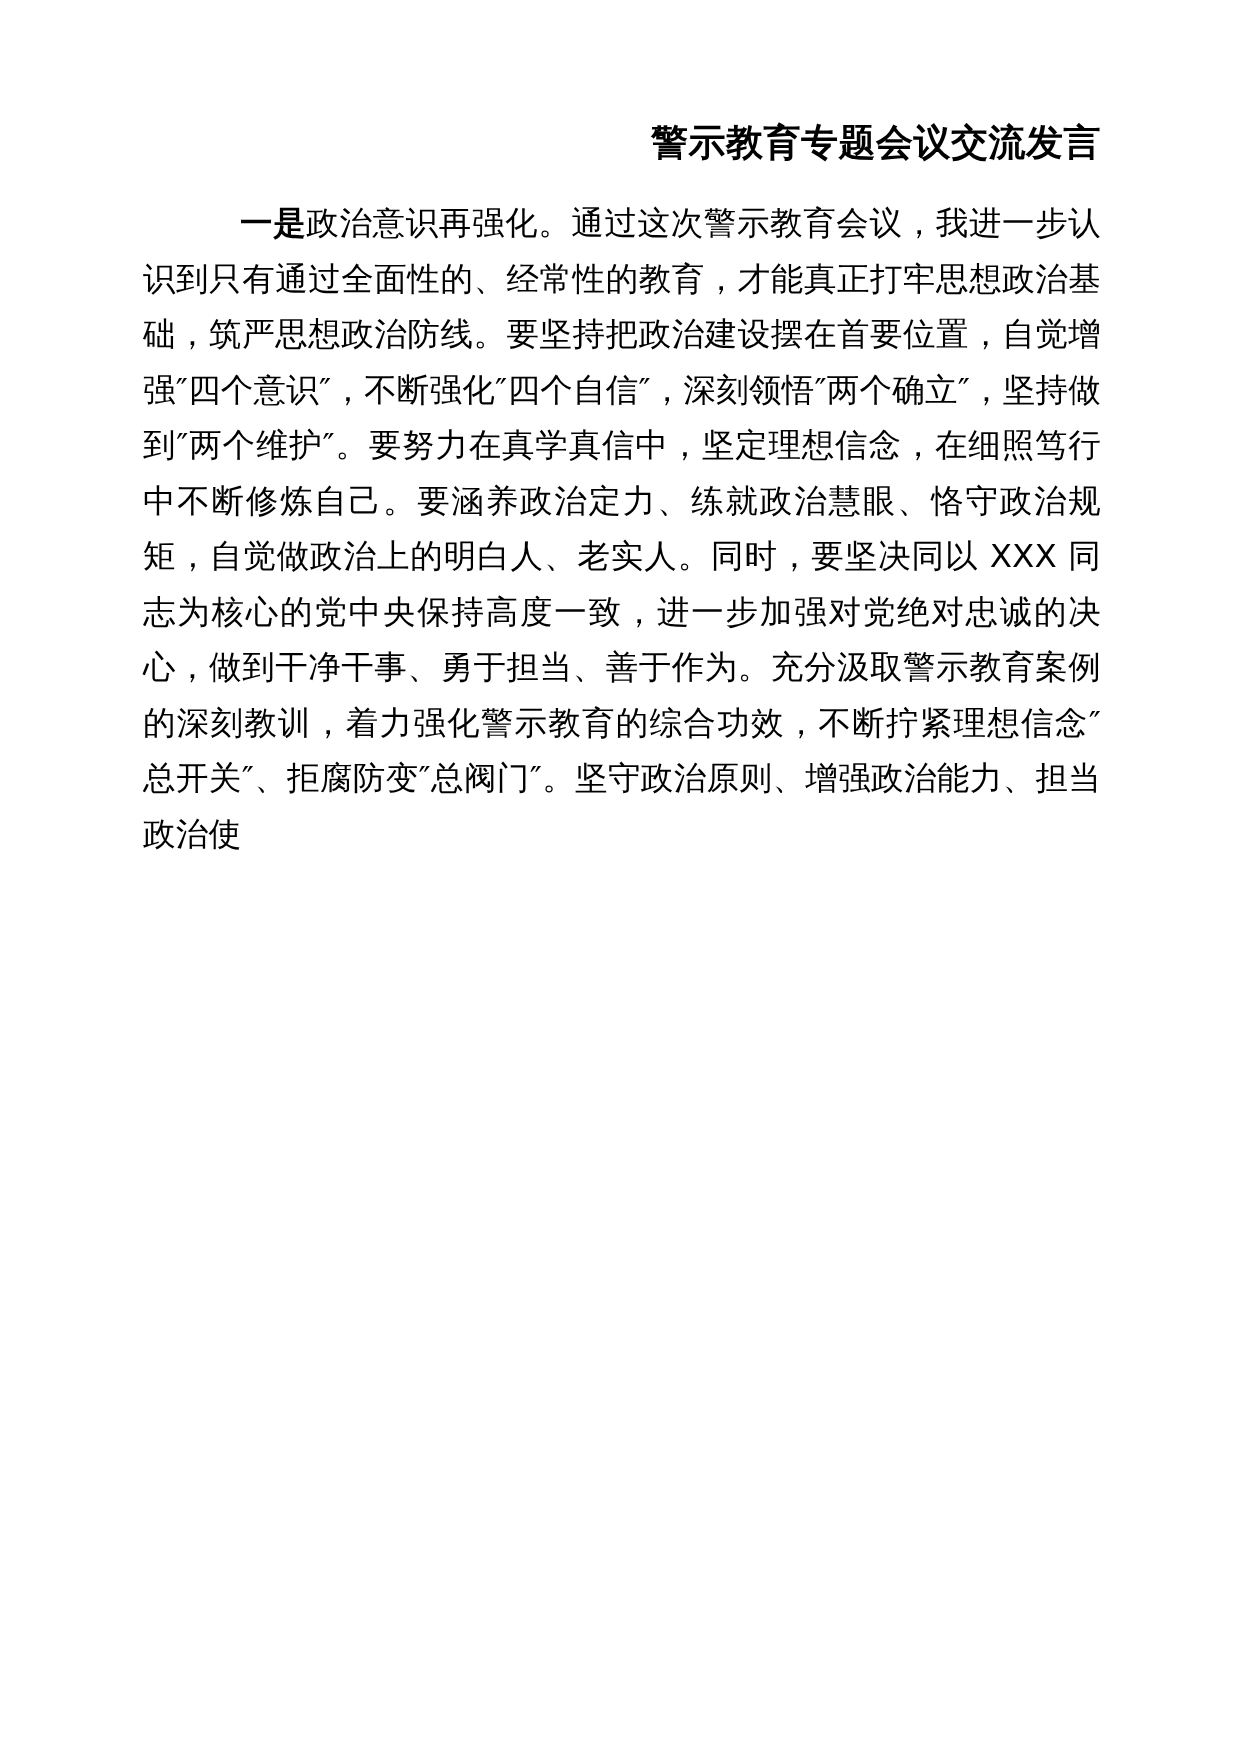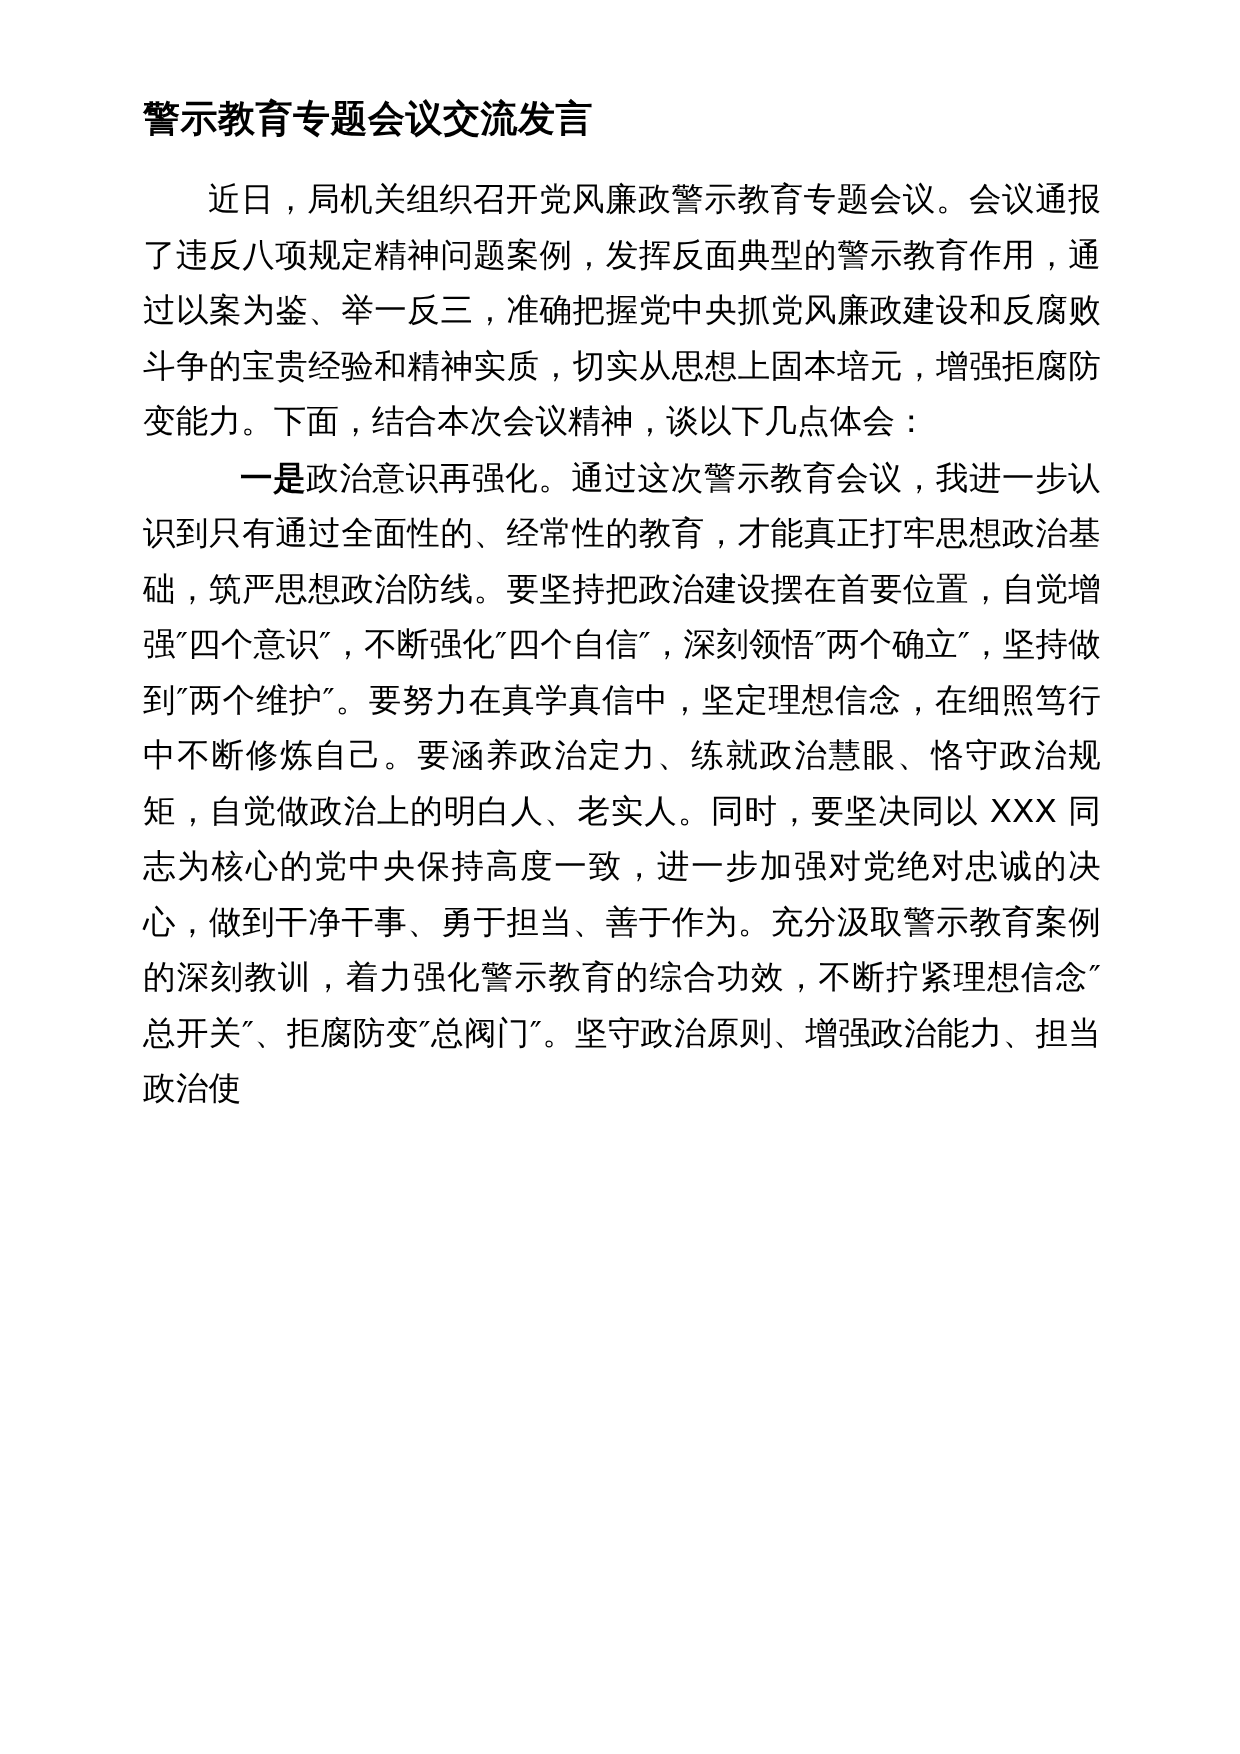--- a/index.html
+++ b/index.html
@@ -18,27 +18,27 @@
     overflow: hidden;
     box-sizing: border-box;
   }
   .content {
     position: absolute;
     left: 143px;
     top: 0;
     width: 958px;
   }
   .doc-title {
-    text-align: left;
+    text-align: right;
     font-size: 37px;
     font-weight: 700;
     letter-spacing: 0.5px;
     color: #000000;
     margin: 0;
-    padding-top: 96px;
+    padding-top: 120px;
     line-height: 1.25;
     font-family: "DejaVu Sans", "Liberation Sans", sans-serif;
   }
   .body-block {
     margin-top: 30px;
   }
   p.para {
     margin: 0;
     font-size: 32.5px;
     line-height: 55.5px;
@@ -63,19 +63,18 @@
 </head>
 <body>
 
 <div class="page">
   <div class="content">
 
     <h1 class="doc-title">警示教育专题会议交流发言</h1>
 
     <div class="body-block">
 
-      <p class="para"><span>近日，局机关组织召开党风廉政警示教育专题会议。会议通报了违反八项规定精神问题案例，发挥反面典型的警示教育作用，通过以案为鉴、举一反三，准确把握党中央抓党风廉政建设和反腐败斗争的宝贵经验和精神实质，切实从思想上固本培元，增强拒腐防变能力。下面，结合本次会议精神，谈以下几点体会：</span></p>
 
       <p class="para lastline-clip"><span class="lead">一是</span><span>政治意识再强化。通过这次警示教育会议，我进一步认识到只有通过全面性的、经常性的教育，才能真正打牢思想政治基础，筑严思想政治防线。要坚持把政治建设摆在首要位置，自觉增强″四个意识″，不断强化″四个自信″，深刻领悟″两个确立″，坚持做到″两个维护″。要努力在真学真信中，坚定理想信念，在细照笃行中不断修炼自己。要涵养政治定力、练就政治慧眼、恪守政治规矩，自觉做政治上的明白人、老实人。同时，要坚决同以 XXX 同志为核心的党中央保持高度一致，进一步加强对党绝对忠诚的决心，做到干净干事、勇于担当、善于作为。充分汲取警示教育案例的深刻教训，着力强化警示教育的综合功效，不断拧紧理想信念″总开关″、拒腐防变″总阀门″。坚守政治原则、增强政治能力、担当政治使</span></p>
 
     </div>
   </div>
 </div>
 
 </body></html>

